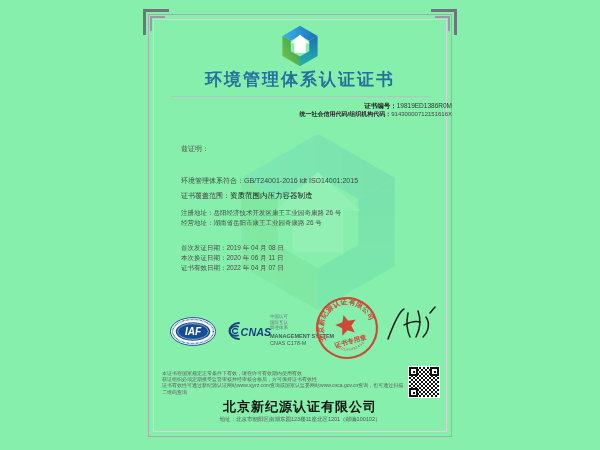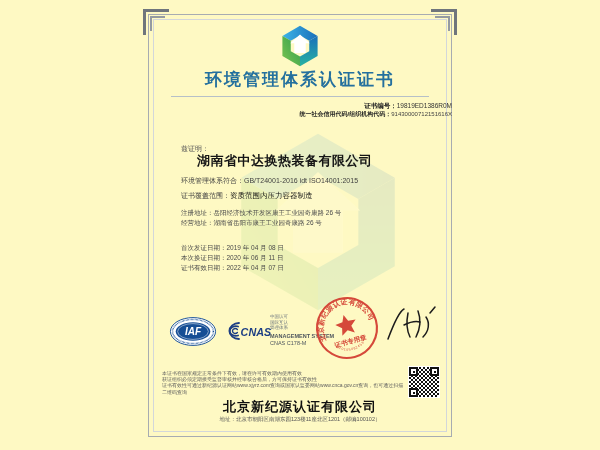--- a/index.html
+++ b/index.html
@@ -1,16 +1,16 @@
 <!DOCTYPE html>
 <html><head>
 <meta charset="utf-8">
 <style>
   html,body{margin:0;padding:0;background:#ffffff;}
-  #stage{position:relative;width:600px;height:450px;background:#fef9c3;overflow:hidden;
+  #stage{position:relative;width:600px;height:450px;background:#86efac;overflow:hidden;
          font-family:"Liberation Sans","DejaVu Sans",sans-serif;}
   .abs{position:absolute;}
   
   #frame-outer{left:148px;top:14px;width:304px;height:423px;border:1.5px solid #a7acb1;box-sizing:border-box;}
   #frame-inner{left:153px;top:19px;width:294px;height:413px;border:1px solid #d3d7da;box-sizing:border-box;}
   .corner{box-sizing:border-box;}
   #corner-tl-a{left:143px;top:9px;width:26px;height:26px;border-left:3px solid #6f757c;border-top:3px solid #6f757c;}
   #corner-tl-b{left:150px;top:16px;width:15px;height:15px;border-left:2px solid #959ba1;border-top:2px solid #959ba1;}
   #corner-tr-a{left:431px;top:9px;width:26px;height:26px;border-right:3px solid #6f757c;border-top:3px solid #6f757c;}
   #corner-tr-b{left:435px;top:16px;width:15px;height:15px;border-right:2px solid #959ba1;border-top:2px solid #959ba1;}
@@ -111,21 +111,20 @@
 
   <div class="abs" id="title">环境管理体系认证证书</div>
   <div class="abs" id="title-rule"></div>
 
   <div class="abs" id="meta">
     <div class="line1"><span class="lbl">证书编号：</span><span>19819ED1386R0M</span></div>
     <div class="line2"><span class="lbl">统一社会信用代码/组织机构代码：</span><span>91430000712151616X</span></div>
   </div>
 
   <div class="abs" id="certify">兹证明：</div>
-  <div class="abs" id="company">湖南省中达换热装备有限公司</div>
 
   <div class="abs" id="system-line"><span>环境管理体系符合：</span><span>GB/T24001-2016 idt ISO14001:2015</span></div>
 
   <div class="abs" id="scope-line"><span>证书覆盖范围：</span><span class="scope-val">资质范围内压力容器制造</span></div>
 
   <div class="abs" id="reg-line"><span>注册地址：</span><span>岳阳经济技术开发区康王工业园奇康路 26 号</span></div>
 
   <div class="abs" id="biz-line"><span>经营地址：</span><span>湖南省岳阳市康王工业园奇康路 26 号</span></div>
 
   <div class="abs date-line" id="date-first"><span>首次发证日期：</span><span>2019 年 04 月 08 日</span></div>

